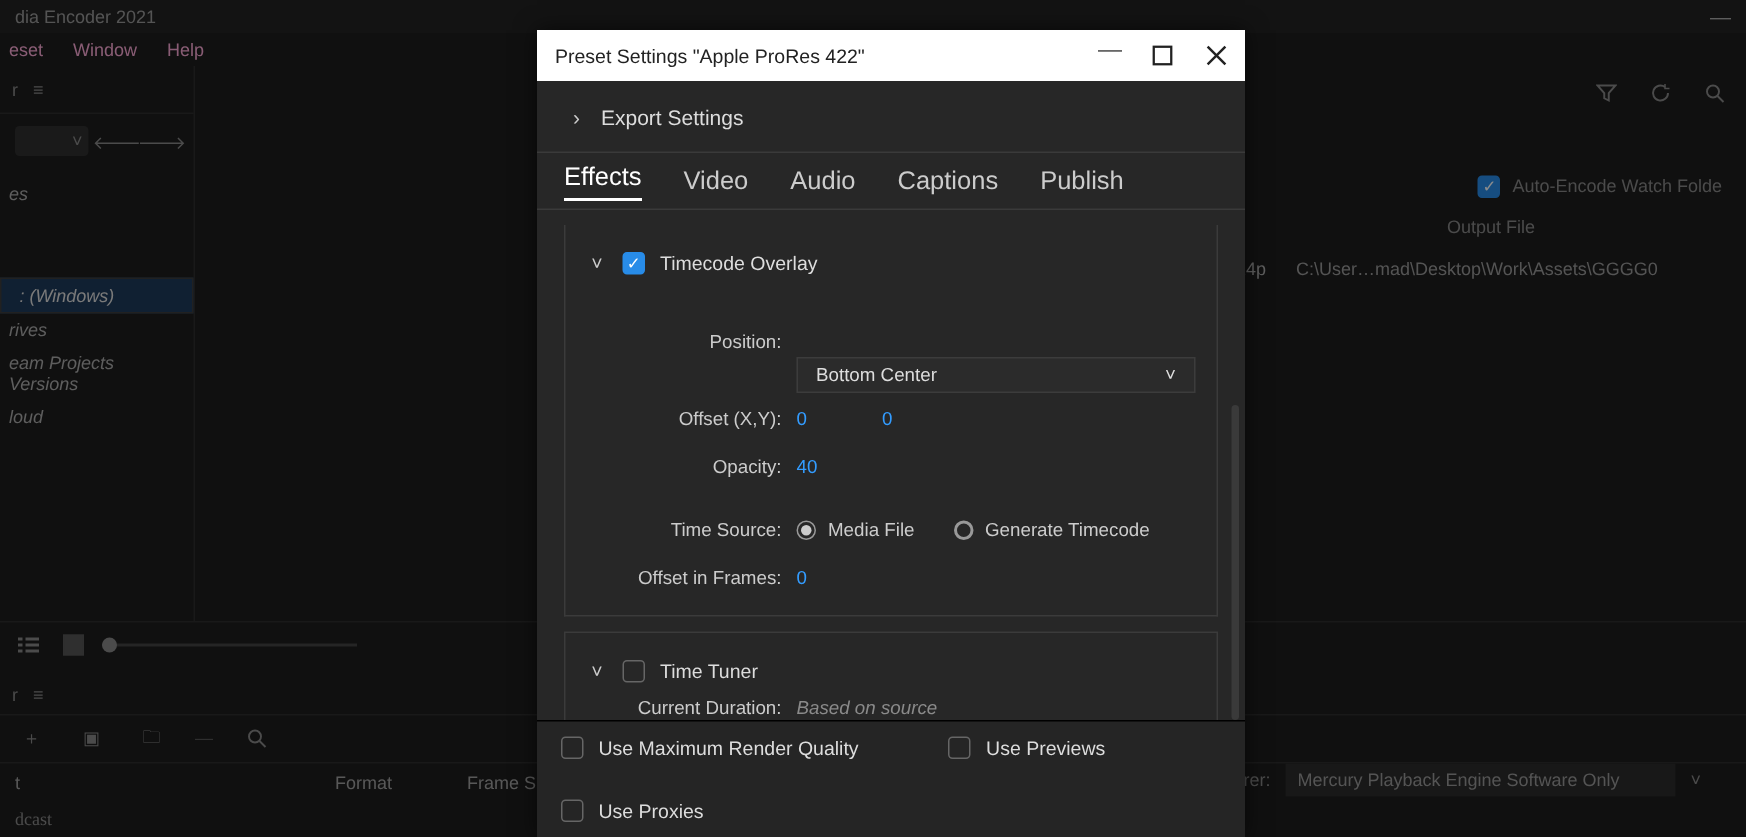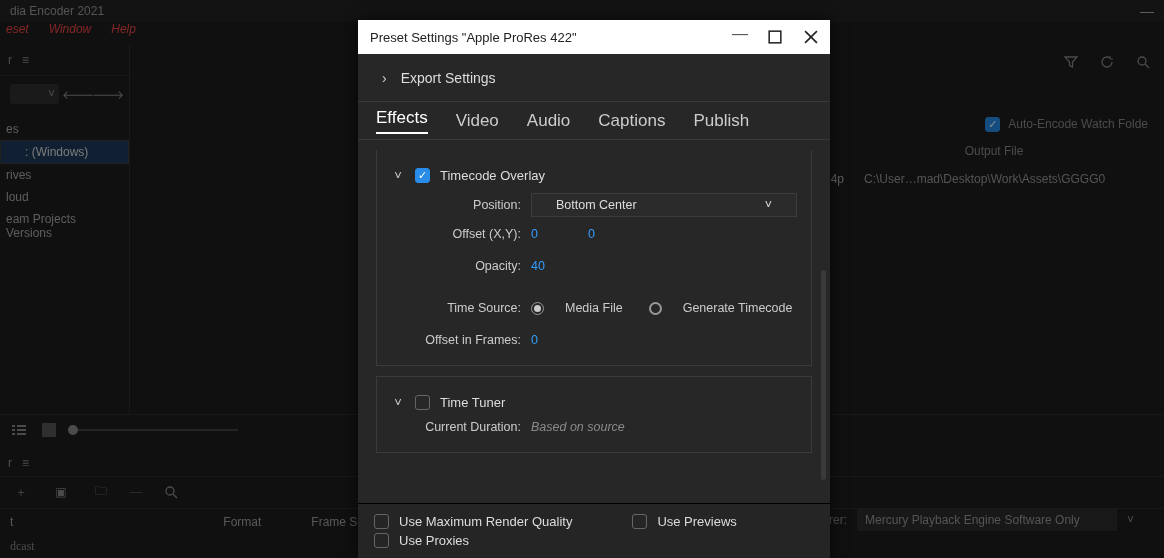--- a/index.html
+++ b/index.html
@@ -1,25 +1,25 @@
 <!DOCTYPE html>
 <html><head>
 <meta charset="utf-8">
 <style>
 * { margin: 0; padding: 0; box-sizing: border-box; font-family: "Segoe UI", Arial, sans-serif; }
 body { background: #1d1d1d; color: #a0a0a0; font-size: 12px; overflow: hidden; width: 1164px; height: 558px; position: relative; }
 .bg { position: absolute; inset: 0; background: #1d1d1d; filter: brightness(0.55); }
 .titlebar { height: 22px; display: flex; align-items: center; padding: 0 10px; color: #999; background: #232323; justify-content: space-between;}
 .titlebar .right { display:flex; gap:18px; font-size:14px; color:#aaa;}
-.menubar { height: 22px; display: flex; gap: 20px; padding: 0 6px; color: #ef4444; font-style: italic; }
+.menubar { height: 22px; display: flex; align-items: center; gap: 20px; padding: 0 6px; color: #f9a8d4; }
 .panel-hdr { height: 32px; display: flex; align-items: center; gap: 10px; padding: 0 8px; color:#888; border-bottom:1px solid #2e2e2e;}
 .toolbar { height: 36px; display:flex; align-items:center; padding:0 10px; gap:8px;}
 .dummy-select { width:50px; height:20px; background:#2f2f2f; border-radius:3px; display:flex; align-items:center; justify-content:flex-end; padding-right:4px; color:#888;}
 .icon-btn { width:22px; height:22px; display:flex; align-items:center; justify-content:center; color:#888; }
-.tree { padding:6px 0; }
+.tree { padding:6px 0;font-style:italic; }
 .tree-item { padding:4px 6px; color:#aaa; }
 .tree-item.sel { background:#1d3a5a; color:#ddd; }
 .slider-bar { height:30px; display:flex; align-items:center; gap:8px; padding:0 8px; border-top:1px solid #2e2e2e;}
 .small-ico { width:14px; height:14px; border:1px solid #555; }
 .bot-area { position:absolute; left:0; right:0; bottom:0; height:108px; display:flex; flex-direction:column; }
 .bot-toolbar { height:36px; display:flex; align-items:center; gap:18px; padding:0 10px; color:#888;}
 .status { height:32px; display:flex; align-items:center; padding:0 10px; gap:20px; border-top:1px solid #2e2e2e; }
 .right-col { position:absolute; right:0; top:112px; width:340px; color:#888; }
 .right-col .hdr { display:flex; justify-content:flex-end; align-items:center; height:24px; padding-right:16px; gap:8px;}
 .right-col .sub { display:flex; justify-content:center; padding:8px 0; color:#888;}
@@ -43,27 +43,27 @@
 .inner-box { border:1px solid #3b3b3b; border-top:none; padding:14px 14px 8px 14px; margin-bottom:10px;}
 .grp { display:flex; align-items:center; gap:10px; color:#ddd; font-size:13px; margin:4px 0 10px 0;}
 .grp .chev { width:14px; text-align:center; color:#ccc; transform:rotate(0deg); }
 .grp.open .chev { }
 .chk { width:15px; height:15px; border-radius:3px; border:1px solid #666; display:inline-flex; align-items:center; justify-content:center;}
 .chk.on { background:#288ce8; border-color:#288ce8; color:#fff; font-size:11px; }
 .field { display:flex; align-items:center; margin:10px 0; font-size:12.5px;}
 .field .lbl { width:140px; text-align:right; color:#ccc; padding-right:10px;}
 .field .val { color:#339cff; }
 .field .val.dead { color:#8a8a8a;font-style:italic; }
-.sel { flex:1; background:#2b2b2b; height:24px; display:flex; align-items:center; padding:0 24px; color:#ddd; justify-content:space-between; border:1px solid #3c3c3c;}
+.sel { flex:1; background:#2b2b2b; height:24px; display:flex; align-items:center; padding:0 12px; color:#ddd; justify-content:space-between; border:1px solid #3c3c3c;margin-top:45px;}
 .radio-row { display:flex; align-items:center; gap:26px; }
-.radio { display:flex; align-items:center; gap:21px; color:#ccc;}
+.radio { display:flex; align-items:center; gap:8px; color:#ccc;}
 .r-circ { width:13px; height:13px; border-radius:50%; border:1.5px solid #999; display:inline-flex; align-items:center; justify-content:center;}
 .r-circ.on::after { content:""; width:7px; height:7px; border-radius:50%; background:#ccc;}
 .r-circ.thick { border-width:2px; }
-.bottom-bar { border-top:1px solid #000; background:#252525; padding:10px 16px; display:flex; flex-direction:column; gap:4px; font-size:13px; color:#ddd;}
+.bottom-bar { border-top:1px solid #000; background:#252525; padding:10px 16px; display:flex; flex-direction:column; gap:27px; font-size:13px; color:#ddd;}
 .cb-row { display:flex; align-items:center; gap:10px;}
 .cb-pair { display:flex; gap:60px; }
 .scrollbar { position:absolute; right:4px; top:130px; width:5px; height:210px; background:#3a3a3a; border-radius:3px;}
 .two-vals { display:flex; gap:50px;}
 svg { display:block; }
 </style>
 </head>
 <body>
 
 <div class="bg">
@@ -87,22 +87,22 @@
       </div>
       <div class="toolbar">
         <div class="dummy-select">˅</div>
         <span class="icon-btn">🡐</span>
         <span class="icon-btn">🡒</span>
       </div>
       <div class="tree">
         <div class="tree-item">es</div>
         <div class="tree-item sel">: (Windows)</div>
         <div class="tree-item">rives</div>
+        <div class="tree-item">eam Projects Versions</div>
         <div class="tree-item">loud</div>
-        <div class="tree-item">eam Projects Versions</div>
       </div>
     </div>
     <div style="flex:1;">
       <div class="toolbar" style="justify-content:flex-end; gap:14px;">
         <span class="icon-btn">
             <svg width="14" height="14" viewBox="0 0 14 14">
               <path d="M1 2h12l-4.5 5v5l-3-1.5V7z" fill="none" stroke="#888" stroke-width="1.3"></path>
             </svg>
           </span>
         <span class="icon-btn">

